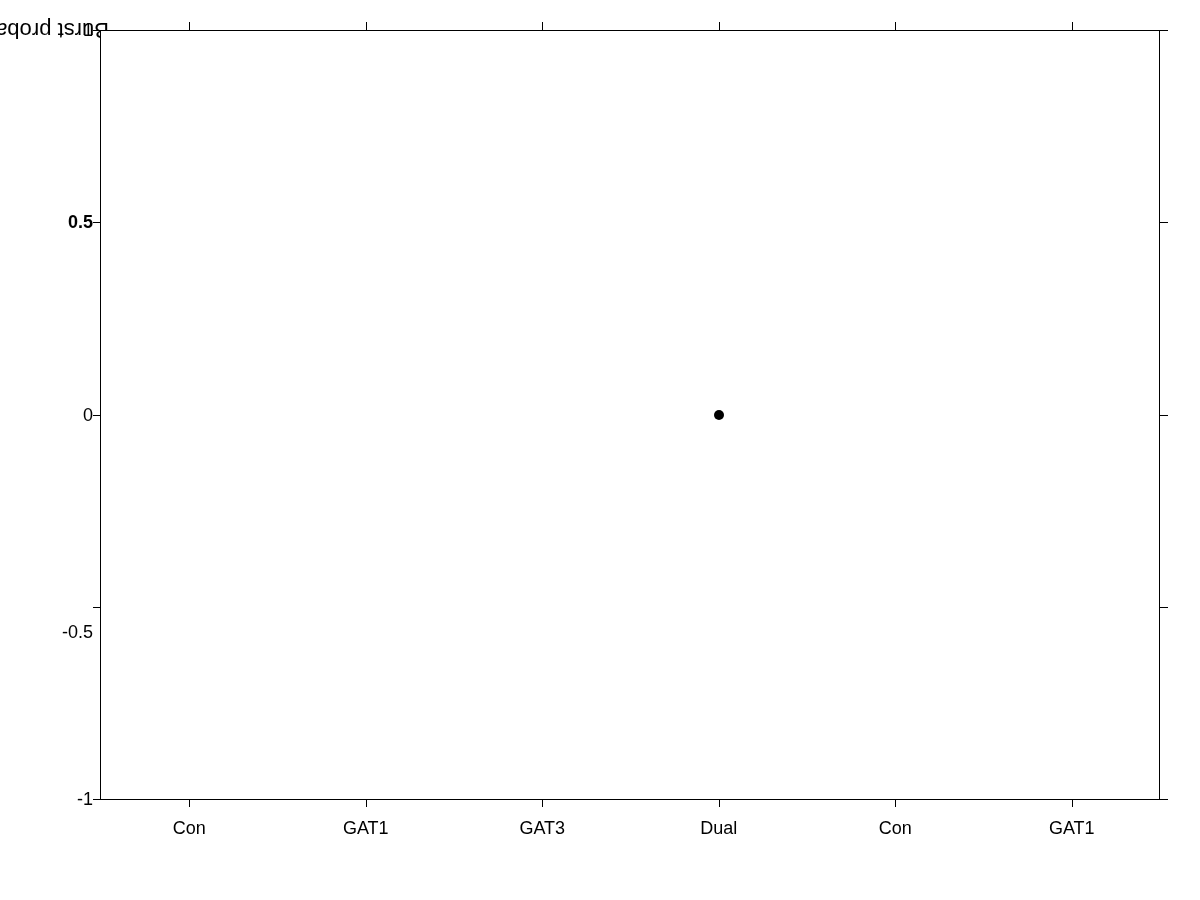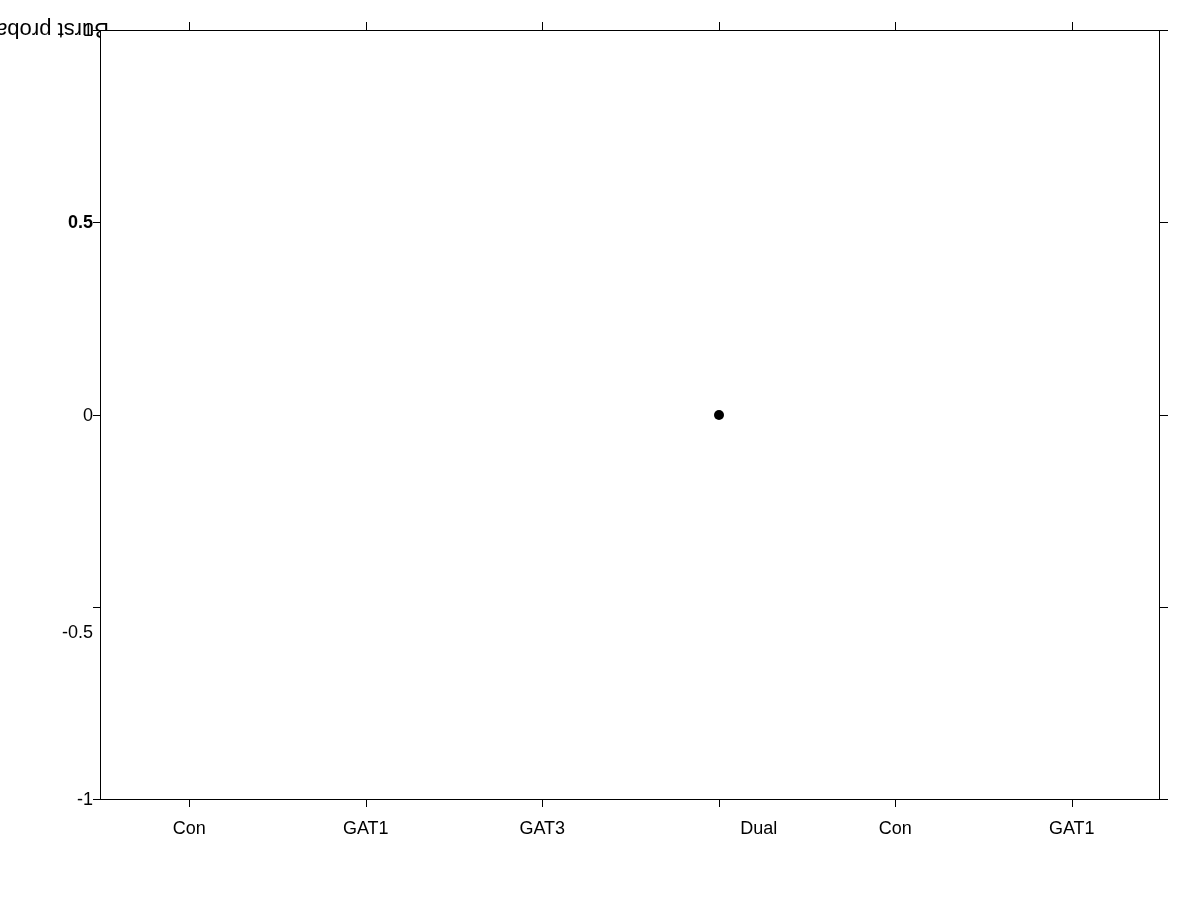--- a/index.html
+++ b/index.html
@@ -149,21 +149,21 @@
     <div class="x-tick" style="left: 25%;"></div>
     <div class="x-tick-top" style="left: 25%;"></div>
     <div class="x-tick-label" style="left: 25%;">GAT1</div>
 
     <div class="x-tick" style="left: 41.67%;"></div>
     <div class="x-tick-top" style="left: 41.67%;"></div>
     <div class="x-tick-label" style="left: 41.67%;">GAT3</div>
 
     <div class="x-tick" style="left: 58.33%;"></div>
     <div class="x-tick-top" style="left: 58.33%;"></div>
-    <div class="x-tick-label" style="left: 58.33%; margin-left: 40px;">Dual</div>
+    <div class="x-tick-label" style="left: 58.33%;">Dual</div>
 
     <div class="x-tick" style="left: 75%;"></div>
     <div class="x-tick-top" style="left: 75%;"></div>
     <div class="x-tick-label" style="left: 75%;">Con</div>
 
     <div class="x-tick" style="left: 91.67%;"></div>
     <div class="x-tick-top" style="left: 91.67%;"></div>
     <div class="x-tick-label" style="left: 91.67%;">GAT1</div>
 
     <div class="data-point" style="left: 58.33%; top: 50%;"></div>

